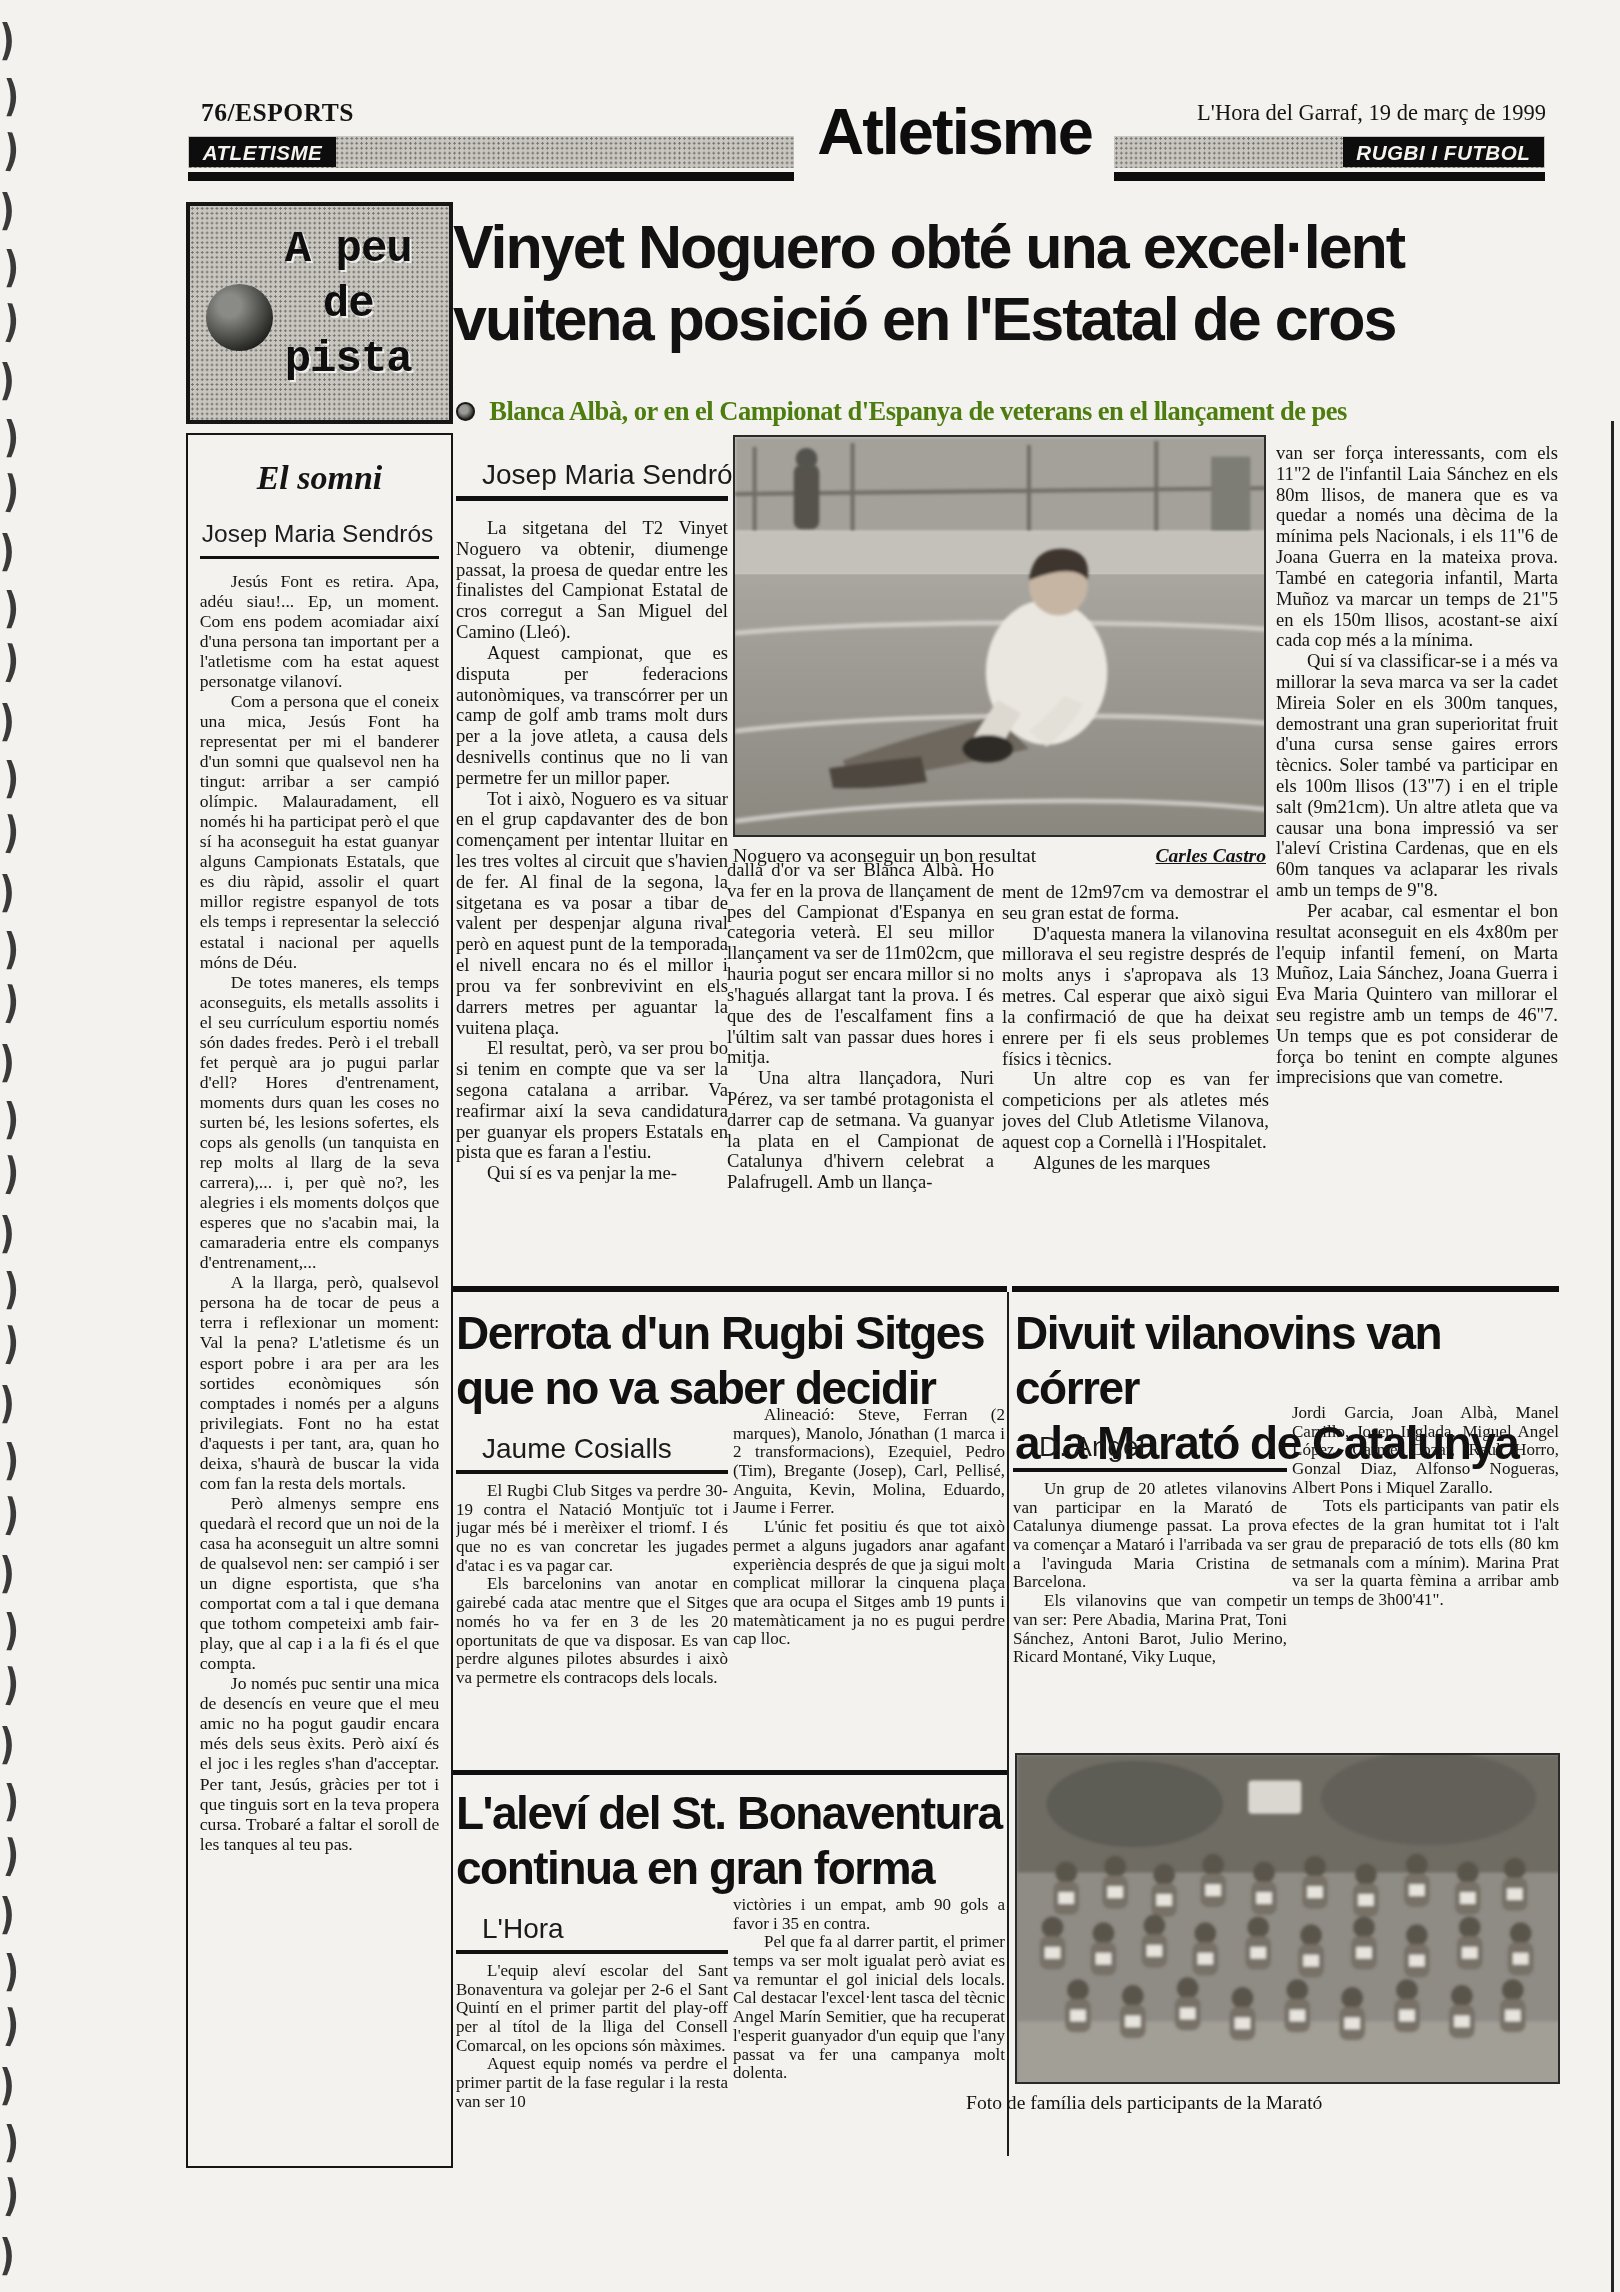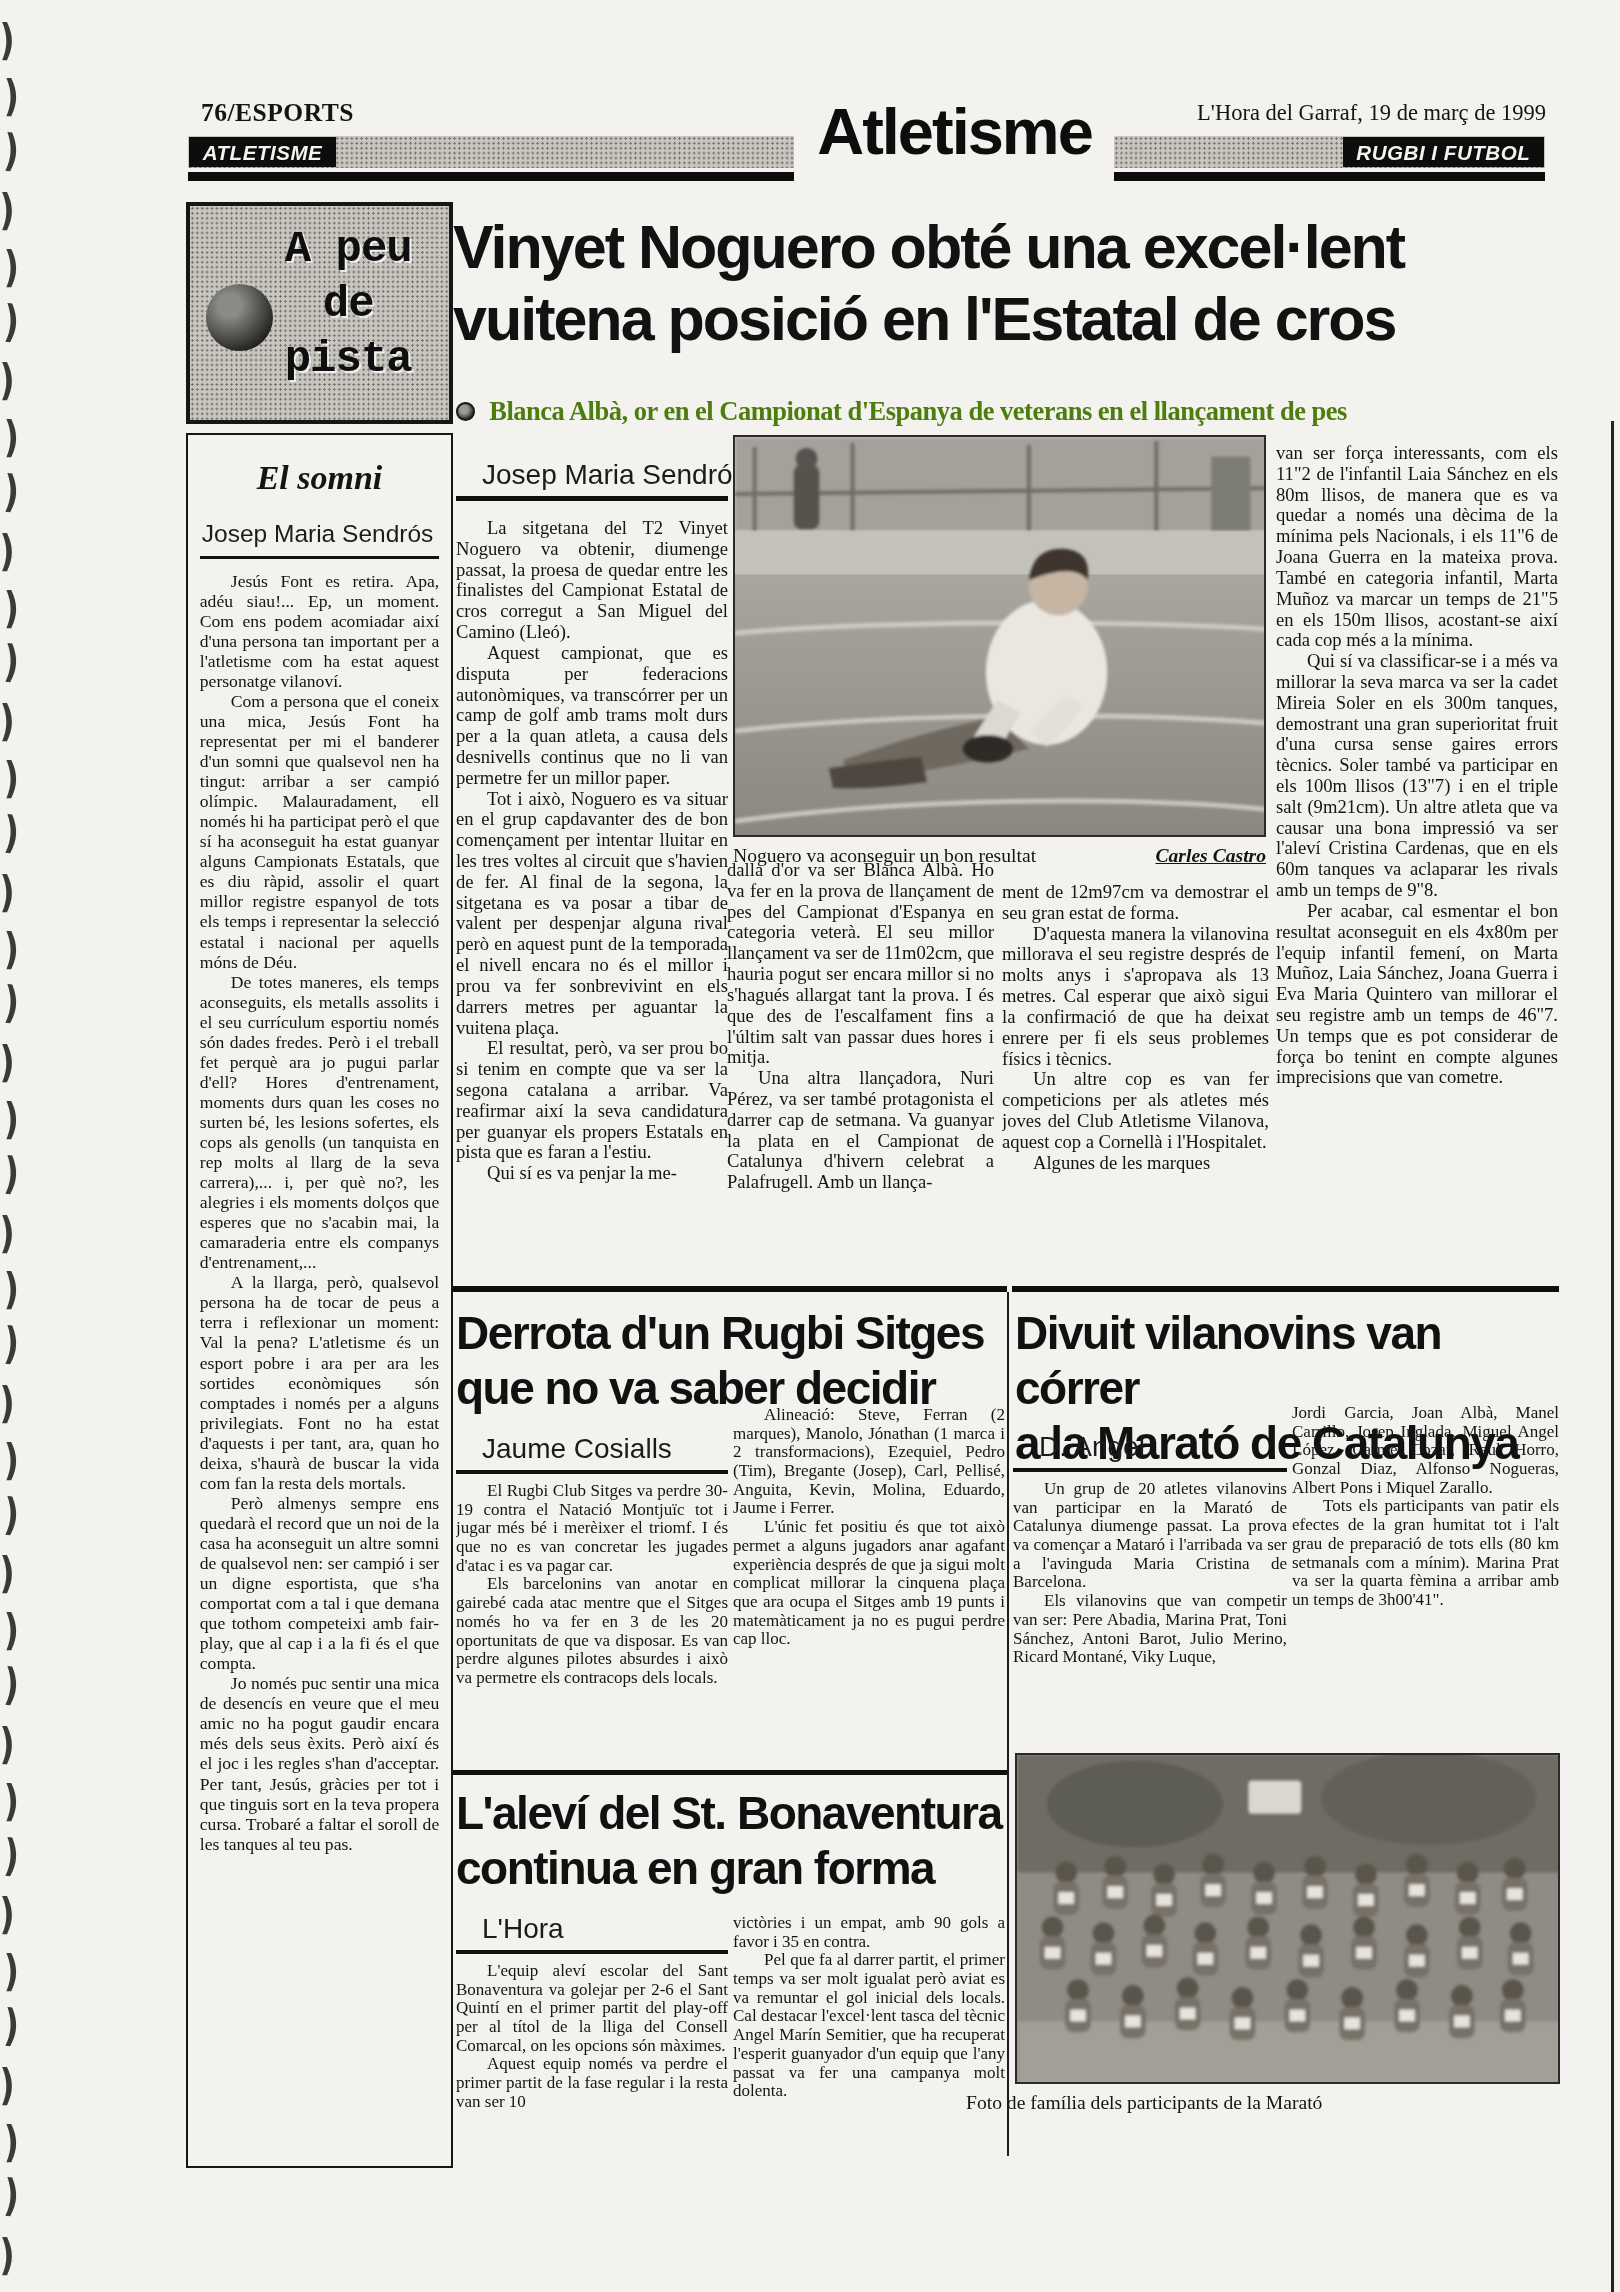--- a/index.html
+++ b/index.html
@@ -228,21 +228,21 @@
       <p>Però almenys sempre ens quedarà el record que un noi de la casa ha aconseguit un altre somni de qualsevol nen: ser campió i ser un digne esportista, que s'ha comportat com a tal i que demana que tothom competeixi amb fair-play, que al cap i a la fi és el que compta.</p>
       <p>Jo només puc sentir una mica de desencís en veure que el meu amic no ha pogut gaudir encara més dels seus èxits. Però així és el joc i les regles s'han d'acceptar. Per tant, Jesús, gràcies per tot i que tinguis sort en la teva propera cursa. Trobaré a faltar el soroll de les tanques al teu pas.</p>
     </div>
 </div>
 
 <div class="byline" style="left:482px; top:459px;">Josep Maria Sendrós</div>
 <div class="byline-rule" style="left:456px; top:496px; width:272px; height:4.9px;"></div>
 
 <div class="bodycol maincol" style="left:456px; top:518px; width:272px; height:761px;">
     <p>La sitgetana del T2 Vinyet Noguero va obtenir, diumenge passat, la proesa de quedar entre les finalistes del Campionat Estatal de cros corregut a San Miguel del Camino (Lleó).</p>
-    <p>Aquest campionat, que es disputa per federacions autonòmiques, va transcórrer per un camp de golf amb trams molt durs per a la quan atleta, a causa dels desnivells continus que no li van permetre fer un millor paper.</p>
+    <p>Aquest campionat, que es disputa per federacions autonòmiques, va transcórrer per un camp de golf amb trams molt durs per a la jove atleta, a causa dels desnivells continus que no li van permetre fer un millor paper.</p>
     <p>Tot i això, Noguero es va situar en el grup capdavanter des de bon començament per intentar lluitar en les tres voltes al circuit que s'havien de fer. Al final de la segona, la sitgetana es va posar a tibar de valent per despenjar alguna rival però en aquest punt de la temporada el nivell encara no és el millor i prou va fer sonbrevivint en els darrers metres per aguantar la vuitena plaça.</p>
     <p>El resultat, però, va ser prou bo si tenim en compte que va ser la segona catalana a arribar. Va reafirmar així la seva candidatura per guanyar els propers Estatals en pista que es faran a l'estiu.</p>
     <p>Qui sí es va penjar la me-</p>
   </div>
 
 <div class="photo" style="left:733px; top:435px; width:533px; height:402px;">
   <svg width="533" height="402" viewBox="0 0 544 410" xmlns="http://www.w3.org/2000/svg">
     <defs>
       <linearGradient id="sky" x1="0" y1="0" x2="0" y2="1">
         <stop offset="0" stop-color="#d9d7d2"></stop>
@@ -332,21 +332,21 @@
 <div class="headline-sub" style="left:456px; top:1786px; width:551px;">
   <div>L'aleví del St. Bonaventura</div>
   <div>continua en gran forma</div>
 </div>
 <div class="byline" style="left:482px; top:1913px;">L'Hora</div>
 <div class="byline-rule" style="left:456px; top:1950px; width:272px; height:3.9px;"></div>
 <div class="bodycol botcol" style="left:456px; top:1962px; width:272px; height:212px;">
     <p>L'equip aleví escolar del Sant Bonaventura va golejar per 2-6 el Sant Quintí en el primer partit del play-off per al títol de la lliga del Consell Comarcal, on les opcions són màximes.</p>
     <p>Aquest equip només va perdre el primer partit de la fase regular i la resta van ser 10</p>
   </div>
-<div class="bodycol botcol" style="left:733px; top:1896px; width:272px; height:278px;margin-top:18px;" data-first-noindent="true">
+<div class="bodycol botcol" style="left:733px; top:1896px; width:272px; height:278px;" data-first-noindent="true">
     <p>victòries i un empat, amb 90 gols a favor i 35 en contra.</p>
     <p>Pel que fa al darrer partit, el primer temps va ser molt igualat però aviat es va remuntar el gol inicial dels locals. Cal destacar l'excel·lent tasca del tècnic Angel Marín Semitier, que ha recuperat l'esperit guanyador d'un equip que l'any passat va fer una campanya molt dolenta.</p>
   </div>
 
 <div class="headline-sub" style="left:1015px; top:1306px; width:545px;">
   <div>Divuit vilanovins van córrer</div>
   <div>a la Marató de Catalunya</div>
 </div>
 <div class="byline" style="left:1039px; top:1431px;">D. Angel</div>
 <div class="byline-rule" style="left:1013px; top:1468px; width:274px; height:3.9px;"></div>

